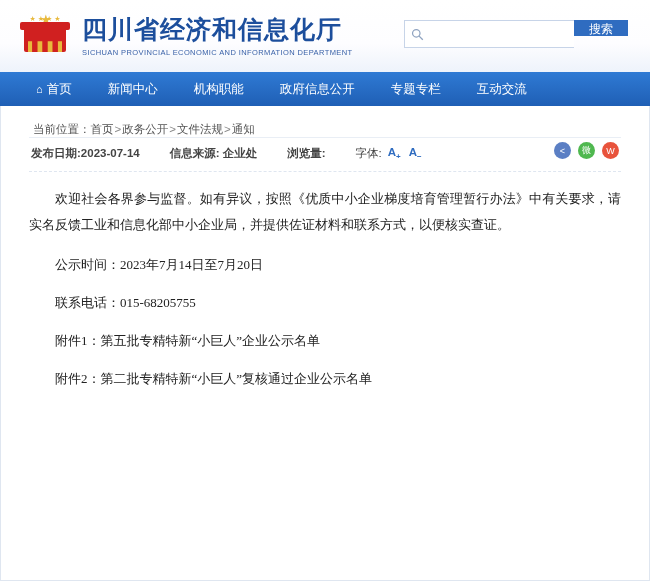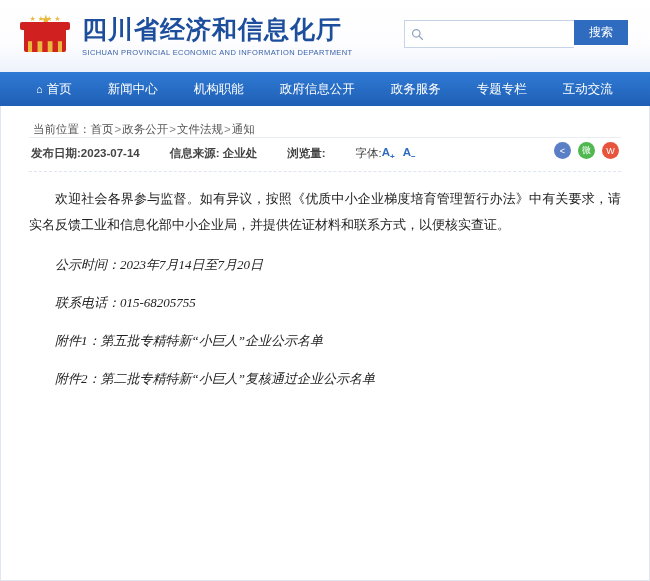--- a/index.html
+++ b/index.html
@@ -106,21 +106,21 @@
   }
   .search-icon-box {
     position: absolute;
     left: 0; top: 0;
     width: 26px; height: 28px;
     display: flex; align-items: center; justify-content: center;
     pointer-events: none;
   }
   .search-btn {
     width: 54px;
-    height: 25px;
+    height: 16px;
     background: #2f6cc0;
     color: #fff;
     font-size: 12px;
     border: none;
     cursor: pointer;
   }
   .search-rel { position: relative; display: flex; }
 
   
   .nav {
@@ -174,21 +174,21 @@
   .meta {
     display: flex;
     align-items: center;
     font-size: 11.5px;
     color: #444;
     padding: 8px 2px 10px;
     border-bottom: 1px dashed #dfe6f0;
     position: relative;
   }
   .meta .m { margin-right: 30px; white-space: nowrap; font-weight: bold; }
-  .meta .fs-label { }
+  .meta .fs-label { margin-right: 6px; }
   .fsbtn {
     color: #2f6cc0;
     cursor: pointer;
     margin-right: 8px;
     font-weight: bold;
   }
   .fsbtn sub { font-size: 8px; }
   .share {
     position: absolute;
     right: 2px;
@@ -211,21 +211,21 @@
 
   .body {
     font-family: "Liberation Serif", serif;
     font-size: 13px;
     color: #222;
     line-height: 26px;
     padding-top: 14px;
   }
   .body p { margin: 0 0 14px 0; text-align: justify; }
   .body p.indent { text-indent: 2em; }
-  .body p.tight { margin-bottom: 12px; font-style: italic; }
+  .body p.tight { margin-bottom: 12px; }
 </style>
 </head>
 <body>
 
 <div class="page">
 
   <div class="header">
     <div class="emblem">
       <div class="smallstars">★★★★</div>
       <div class="star">★</div>
@@ -252,21 +252,20 @@
   </div>
 
   <div class="nav">
     <div class="nav-item home">
       <span class="homeicon">⌂</span>
       <span>首页</span>
     </div>
     <div class="nav-item">新闻中心</div>
     <div class="nav-item">机构职能</div>
     <div class="nav-item">政府信息公开</div>
-    <div class="nav-item">政务服务</div>
     <div class="nav-item">专题专栏</div>
     <div class="nav-item">互动交流</div>
   </div>
 
   <div class="content">
 
     <div class="crumb">
       <span>当前位置：</span><a>首页</a><span class="sep">&gt;</span><a>政务公开</a><span class="sep">&gt;</span><a>文件法规</a><span class="sep">&gt;</span><a>通知</a>
     </div>
 

